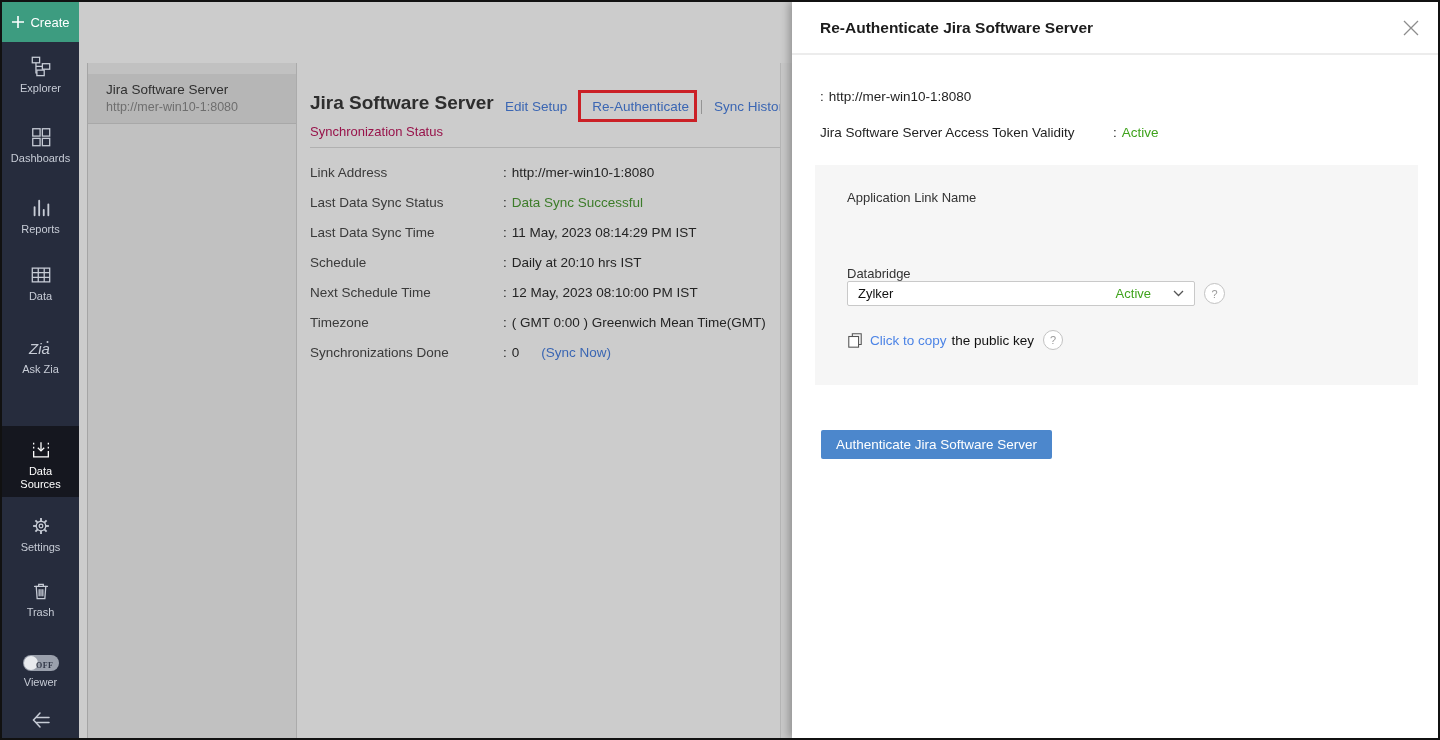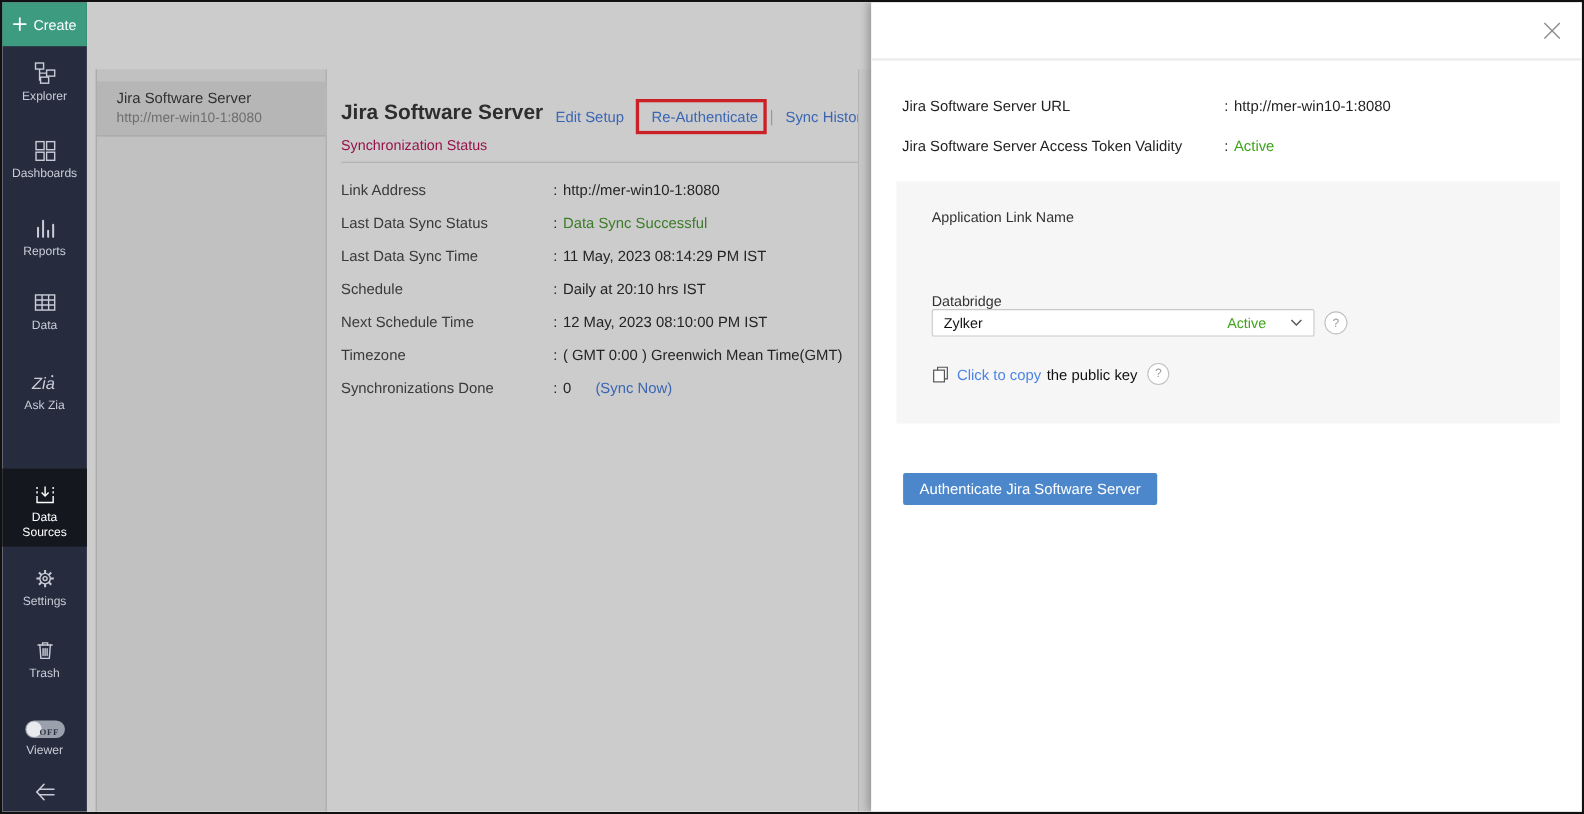--- a/index.html
+++ b/index.html
@@ -255,28 +255,28 @@
     </div>
 
     <div class="scroll-track"></div>
   </div>
 
   <div class="dim-overlay"></div>
   <div class="red-box"></div>
 
   <div class="panel">
     <div class="panel-header">
+      <div class="panel-title">Re-Authenticate Jira Software Server</div>
       <svg class="panel-close" viewBox="0 0 22 22">
         <path d="M4 4L18 18M18 4L4 18" stroke="#8d8d8d" stroke-width="1.3" fill="none"></path>
       </svg>
     </div>
 
     <div class="kv">
       <div class="kv-row">
-        <span class="kv-label">Jira Software Server URL</span>
         <span class="kv-colon">:</span>
         <span class="kv-value">http://mer-win10-1:8080</span>
       </div>
       <div class="kv-row">
         <span class="kv-label">Jira Software Server Access Token Validity</span>
         <span class="kv-colon">:</span>
         <span class="kv-value green">Active</span>
       </div>
     </div>
 

